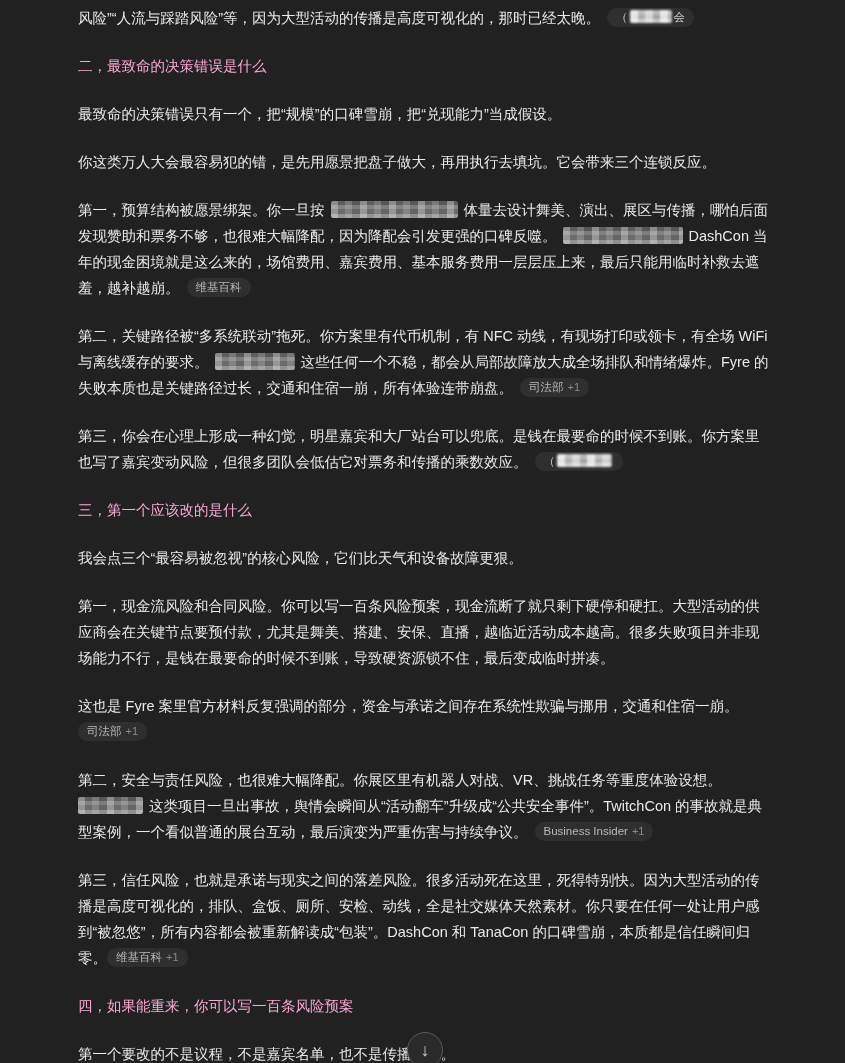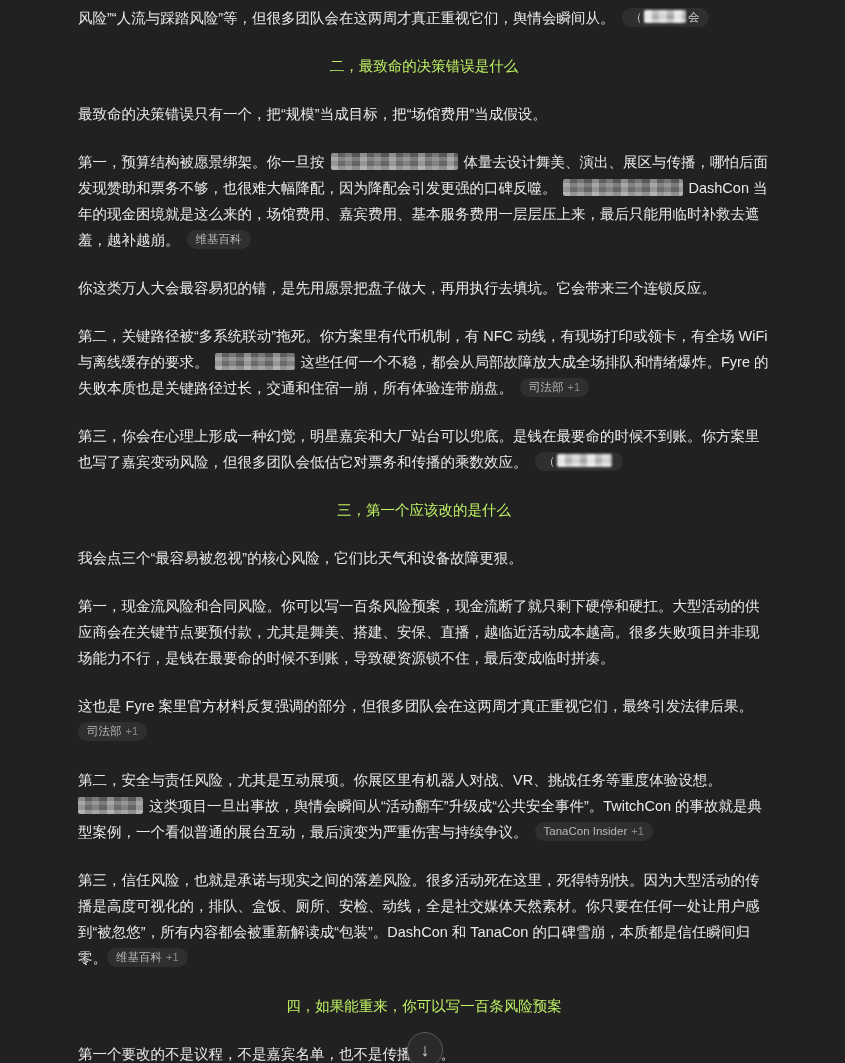--- a/index.html
+++ b/index.html
@@ -23,21 +23,21 @@
     line-height: 26px;
   }
 
   .clipped-line {
     white-space: nowrap;
     height: 26px;
     overflow: visible;
   }
 
   p { margin: 0 0 22px 0; }
-  .heading { color: #bef264; text-align: center; }
+  .heading { color: #f9a8d4; }
 
   
   .badge {
     display: inline-block;
     background: #2f2f2f;
     border-radius: 10px;
     padding: 1px 9px 2px 9px;
     font-size: 11.5px;
     line-height: 16px;
     color: #b9b9b9;
@@ -102,43 +102,43 @@
     box-sizing: border-box;
   }
 </style>
 </head>
 <body>
 
 <div class="content">
 
   <div class="clipped-line">最后两周的风险清单也要提前写死，比如“现场设备与网络故障风险”“嘉宾临时变动风险”“天气与供电</div>
 
-  <p><span>风险”“人流与踩踏风险”等，但很多团队会在这两周才真正重视它们，舆情会瞬间从。</span><span class="badge"><span class="glyph">（</span><span class="redact-light rw42"></span><span class="glyph">会</span></span></p>
+  <p><span>风险”“人流与踩踏风险”等，因为大型活动的传播是高度可视化的，那时已经太晚。</span><span class="badge"><span class="glyph">（</span><span class="redact-light rw42"></span><span class="glyph">会</span></span></p>
 
   <p class="heading">二，最致命的决策错误是什么</p>
 
-  <p>最致命的决策错误只有一个，把“规模”当成目标，把“场馆费用”当成假设。</p>
+  <p>最致命的决策错误只有一个，把“规模”的口碑雪崩，把“兑现能力”当成假设。</p>
+
+  <p>你这类万人大会最容易犯的错，是先用愿景把盘子做大，再用执行去填坑。它会带来三个连锁反应。</p>
 
   <p><span>第一，预算结构被愿景绑架。你一旦按</span><span class="redact rw127"></span><span>体量去设计舞美、演出、展区与传播，哪怕后面发现赞助和票务不够，也很难大幅降配，因为降配会引发更强的口碑反噬。</span><span class="redact rw120"></span><span>DashCon 当年的现金困境就是这么来的，场馆费用、嘉宾费用、基本服务费用一层层压上来，最后只能用临时补救去遮羞，越补越崩。</span><span class="badge"><span>维基百科</span></span></p>
-
-  <p>你这类万人大会最容易犯的错，是先用愿景把盘子做大，再用执行去填坑。它会带来三个连锁反应。</p>
 
   <p><span>第二，关键路径被“多系统联动”拖死。你方案里有代币机制，有 NFC 动线，有现场打印或领卡，有全场 WiFi 与离线缓存的要求。</span><span class="redact rw80"></span><span>这些任何一个不稳，都会从局部故障放大成全场排队和情绪爆炸。Fyre 的失败本质也是关键路径过长，交通和住宿一崩，所有体验连带崩盘。</span><span class="badge"><span>司法部</span><span class="badge-plus">+1</span></span></p>
 
   <p><span>第三，你会在心理上形成一种幻觉，明星嘉宾和大厂站台可以兜底。是钱在最要命的时候不到账。你方案里也写了嘉宾变动风险，但很多团队会低估它对票务和传播的乘数效应。</span><span class="badge"><span class="glyph">（</span><span class="redact-light rw55"></span></span></p>
 
   <p class="heading">三，第一个应该改的是什么</p>
 
   <p>我会点三个“最容易被忽视”的核心风险，它们比天气和设备故障更狠。</p>
 
   <p>第一，现金流风险和合同风险。你可以写一百条风险预案，现金流断了就只剩下硬停和硬扛。大型活动的供应商会在关键节点要预付款，尤其是舞美、搭建、安保、直播，越临近活动成本越高。很多失败项目并非现场能力不行，是钱在最要命的时候不到账，导致硬资源锁不住，最后变成临时拼凑。</p>
 
-  <p><span>这也是 Fyre 案里官方材料反复强调的部分，但很多团队会在这两周才真正重视它们，最终引发法律后果。</span><span class="badge-row"><span class="badge"><span>司法部</span><span class="badge-plus">+1</span></span></span></p>
+  <p><span>这也是 Fyre 案里官方材料反复强调的部分，资金与承诺之间存在系统性欺骗与挪用，交通和住宿一崩。</span><span class="badge-row"><span class="badge"><span>司法部</span><span class="badge-plus">+1</span></span></span></p>
 
-  <p><span>第二，安全与责任风险，尤其是互动展项。你展区里有机器人对战、VR、挑战任务等重度体验设想。</span><span class="redact rw65"></span><span>这类项目一旦出事故，舆情会瞬间从“活动翻车”升级成“公共安全事件”。TwitchCon 的事故就是典型案例，一个看似普通的展台互动，最后演变为严重伤害与持续争议。</span><span class="badge"><span>TanaCon Insider</span><span class="badge-plus">+1</span></span></p>
+  <p><span>第二，安全与责任风险，也很难大幅降配。你展区里有机器人对战、VR、挑战任务等重度体验设想。</span><span class="redact rw65"></span><span>这类项目一旦出事故，舆情会瞬间从“活动翻车”升级成“公共安全事件”。TwitchCon 的事故就是典型案例，一个看似普通的展台互动，最后演变为严重伤害与持续争议。</span><span class="badge"><span>Business Insider</span><span class="badge-plus">+1</span></span></p>
 
   <p><span>第三，信任风险，也就是承诺与现实之间的落差风险。很多活动死在这里，死得特别快。因为大型活动的传播是高度可视化的，排队、盒饭、厕所、安检、动线，全是社交媒体天然素材。你只要在任何一处让用户感到“被忽悠”，所有内容都会被重新解读成“包装”。DashCon 和 TanaCon 的口碑雪崩，本质都是信任瞬间归零。</span><span class="badge-row"><span class="badge"><span>维基百科</span><span class="badge-plus">+1</span></span></span></p>
 
   <p class="heading">四，如果能重来，你可以写一百条风险预案</p>
 
   <p>第一个要改的不是议程，不是嘉宾名单，也不是传播口号。</p>
 
 </div>
 
 <div class="scroll-btn"><span>↓</span></div>

